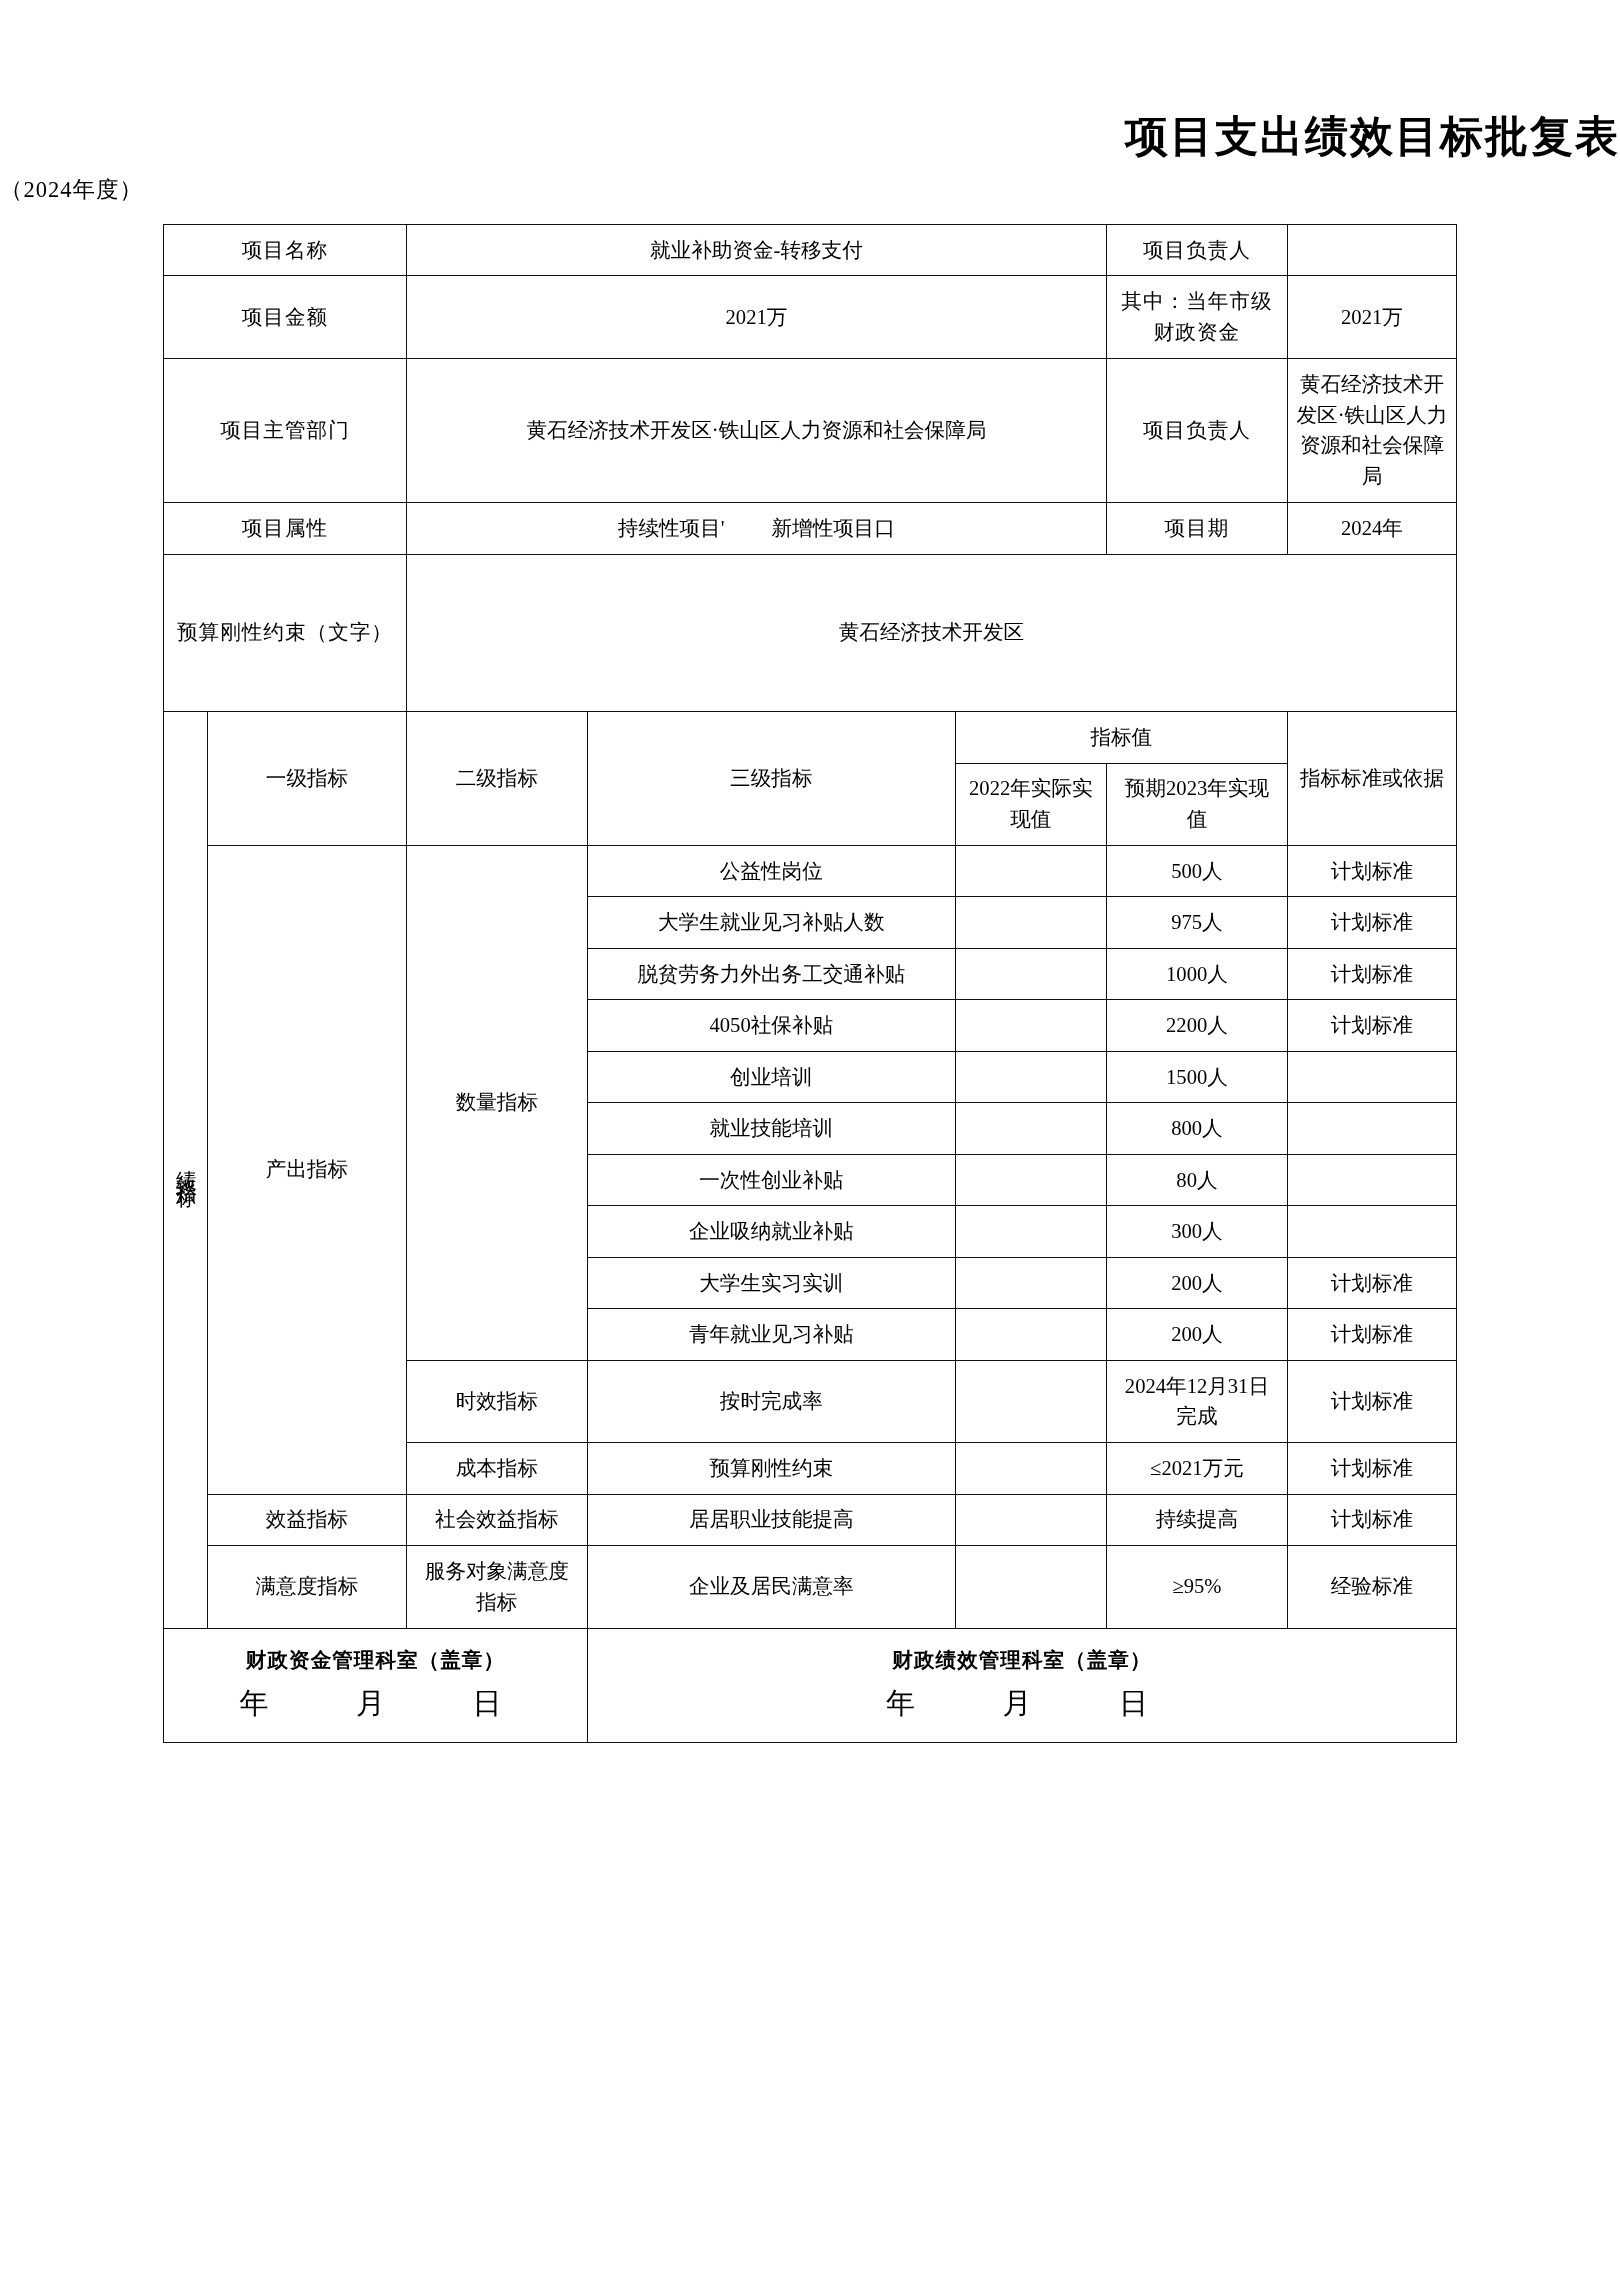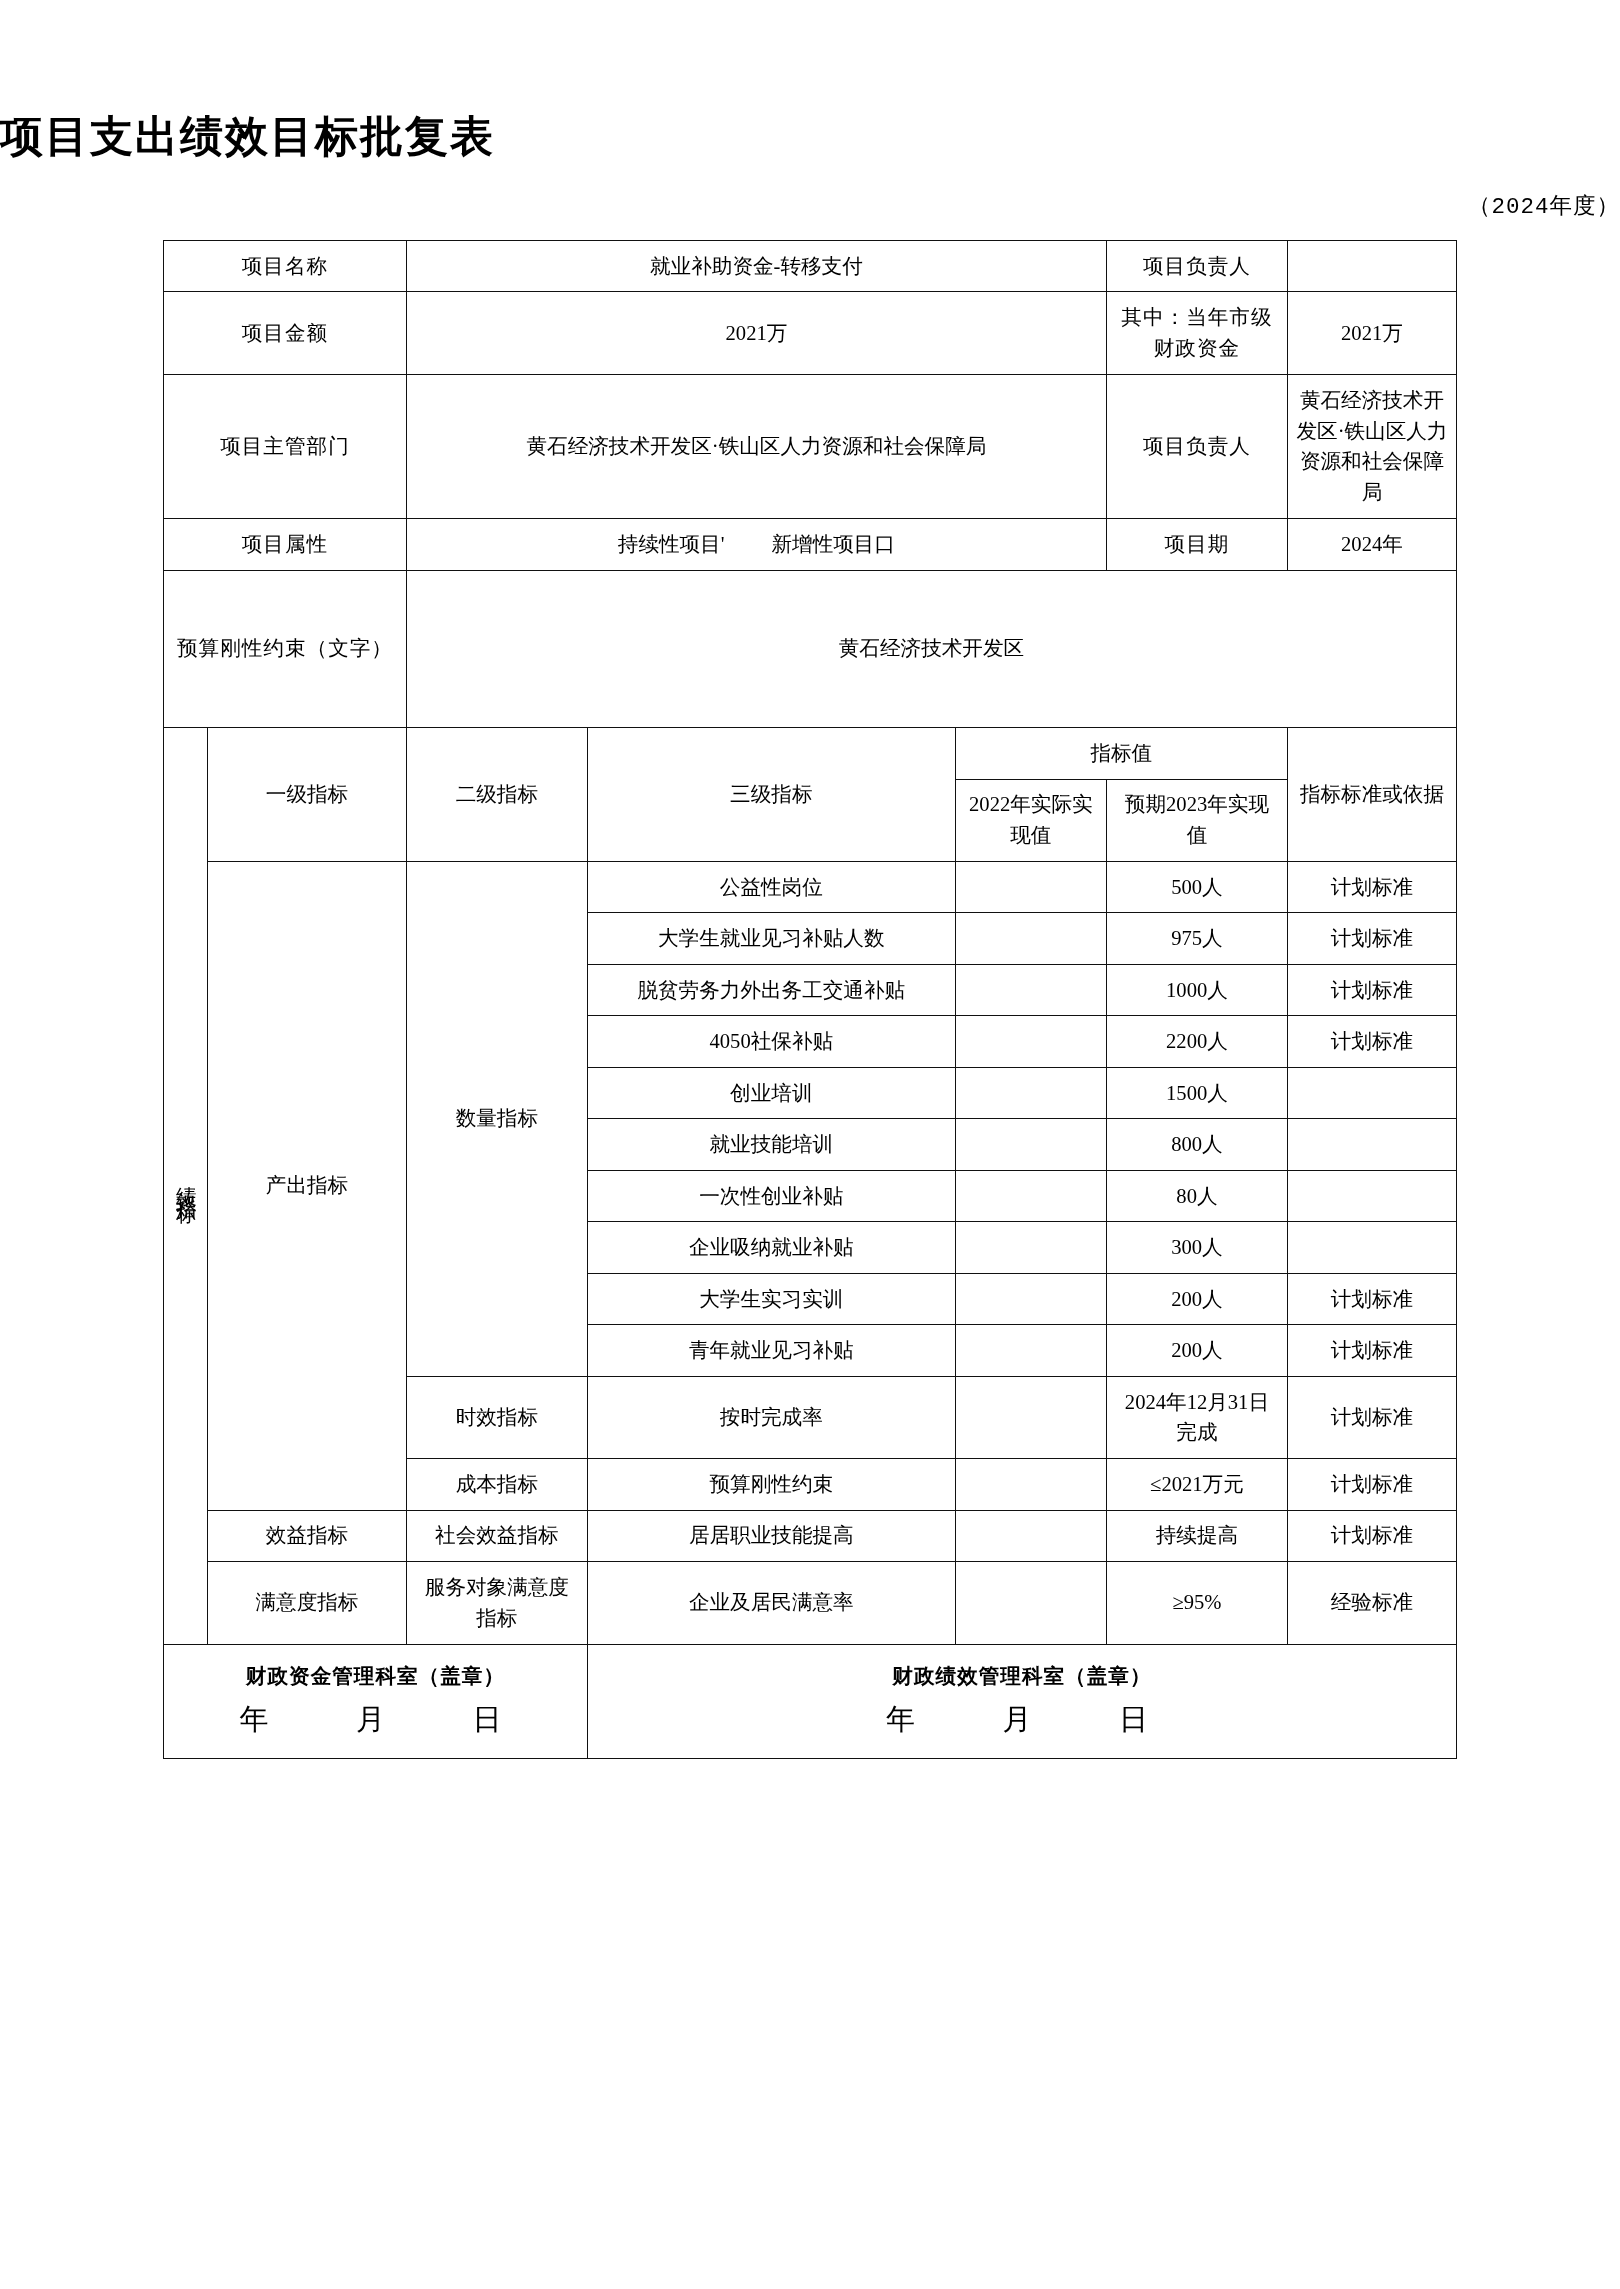--- a/index.html
+++ b/index.html
@@ -15,33 +15,32 @@
     position: relative;
   }
   .page {
     width: 1620px;
     height: 2290px;
     box-sizing: border-box;
     padding: 0;
     position: relative;
   }
   .title {
-    text-align: left;
+    text-align: right;
     font-size: 43px;
     font-weight: bold;
     letter-spacing: 2px;
     margin-top: 108px;
     font-family: "Liberation Serif", "DejaVu Serif", serif;
   }
   .subtitle {
-    text-align: right;
+    text-align: left;
     font-size: 22.5px;
-    margin-top: 24px;
+    margin-top: 8px;
     letter-spacing: 1px;
-    font-family: Liberation Mono, monospace;
   }
   table.main {
     border-collapse: collapse;
     width: 1294px;
     margin: 19px auto 0 auto;
     table-layout: fixed;
   }
   table.main td {
     border: 1px solid #111;
     font-size: 20.6px;

